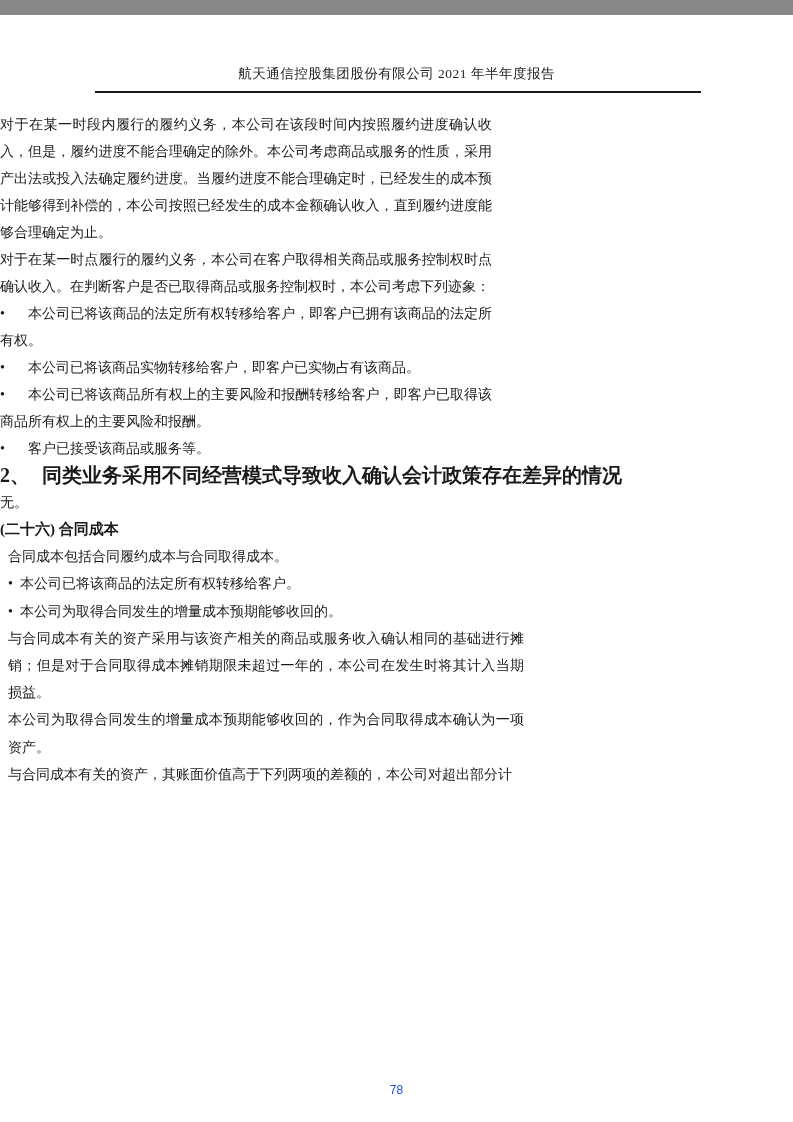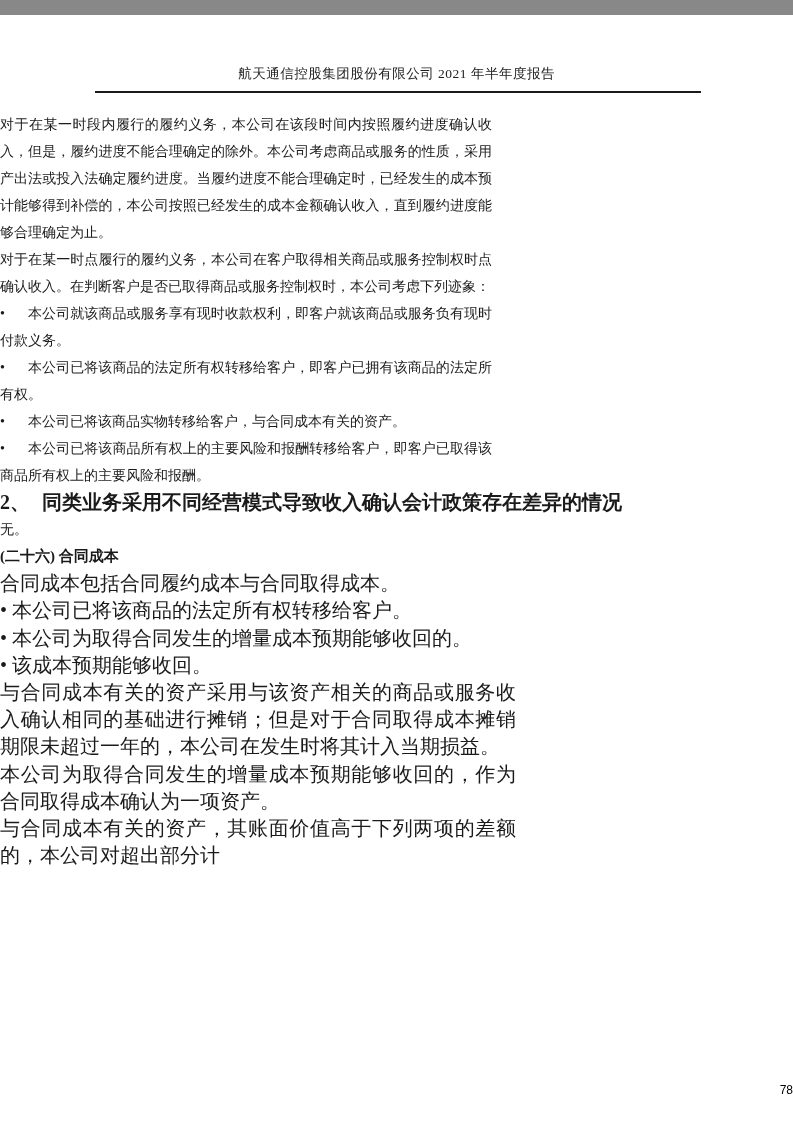--- a/index.html
+++ b/index.html
@@ -27,76 +27,76 @@
     position:absolute;top:96px;left:0;width:100%;
   }
   .doc-body p, .doc-body div{margin:0;}
   .p1{
     margin-left:205px;width:492px;
     font-size:14px;line-height:27px;
     text-align:justify;
   }
   .p2{
     margin-left:157px;width:516px;
-    font-size:20px;line-height:27.2px;
+    font-size:14px;line-height:27.2px;
     text-align:justify;
+    padding-left:8px;
   }
   .blt1{display:inline-block;width:28px;}
   .blt2{display:inline-block;width:12px;}
   .subheading{
     margin-left:163px;margin-top:21px;
     font-size:20px;line-height:27px;
     font-weight:700;
   }
   .h2num{display:inline-block;width:42px;font-weight:700;}
   .sec-heading{
     margin-left:111px;margin-top:6px;
     font-size:15px;line-height:27.2px;
     font-weight:700;
   }
   .footer-pagenum{
     position:absolute;top:1068px;left:0;right:0;
-    text-align:right;
+    text-align:center;
     font-family:"Liberation Sans","DejaVu Sans",sans-serif;
-    font-size:12px;color:#000000;
+    font-size:12px;color:#1d4ed8;
   }
 </style>
 </head>
 <body>
 
 <div class="page">
 
   <div class="header-title">航天通信控股集团股份有限公司 2021 年半年度报告</div>
   <div class="header-rule"></div>
 
   <div class="doc-body">
 
     <p class="p1">对于在某一时段内履行的履约义务，本公司在该段时间内按照履约进度确认收入，但是，履约进度不能合理确定的除外。本公司考虑商品或服务的性质，采用产出法或投入法确定履约进度。当履约进度不能合理确定时，已经发生的成本预计能够得到补偿的，本公司按照已经发生的成本金额确认收入，直到履约进度能够合理确定为止。</p>
     <p class="p1">对于在某一时点履行的履约义务，本公司在客户取得相关商品或服务控制权时点确认收入。在判断客户是否已取得商品或服务控制权时，本公司考虑下列迹象：</p>
 
-    <p class="p1"><span class="blt1">•</span><span>本公司就该商品或服务享有现时收款权利，即客户就该商品或服务负有现时付款义务。</span></p>
     <p class="p1"><span class="blt1">•</span><span>本公司已将该商品的法定所有权转移给客户，即客户已拥有该商品的法定所有权。</span></p>
-    <p class="p1"><span class="blt1">•</span><span>本公司已将该商品实物转移给客户，与合同成本有关的资产。</span></p>
+    <p class="p1"><span class="blt1">•</span><span>本公司已将该商品实物转移给客户，即客户已实物占有该商品。</span></p>
     <p class="p1"><span class="blt1">•</span><span>本公司已将该商品所有权上的主要风险和报酬转移给客户，即客户已取得该商品所有权上的主要风险和报酬。</span></p>
+    <p class="p1"><span class="blt1">•</span><span>客户已接受该商品或服务等。</span></p>
 
     <div class="subheading">
       <span class="h2num">2、</span><span>同类业务采用不同经营模式导致收入确认会计政策存在差异的情况</span>
     </div>
     <p class="p1">无。</p>
 
     <div class="sec-heading">
       <span>(二十六)</span>
       <span>合同成本</span>
     </div>
 
     <p class="p2">合同成本包括合同履约成本与合同取得成本。</p>
 
     <p class="p2"><span class="blt2">•</span><span>本公司已将该商品的法定所有权转移给客户。</span></p>
     <p class="p2"><span class="blt2">•</span><span>本公司为取得合同发生的增量成本预期能够收回的。</span></p>
-    <p class="p2"><span class="blt2">•</span><span>该成本预期能够收回。</span></p>
 
     <p class="p2">与合同成本有关的资产采用与该资产相关的商品或服务收入确认相同的基础进行摊销；但是对于合同取得成本摊销期限未超过一年的，本公司在发生时将其计入当期损益。</p>
     <p class="p2">本公司为取得合同发生的增量成本预期能够收回的，作为合同取得成本确认为一项资产。</p>
     <p class="p2">与合同成本有关的资产，其账面价值高于下列两项的差额的，本公司对超出部分计</p>
 
   </div>
 
   <div class="footer-pagenum">78</div>
 
 </div>

